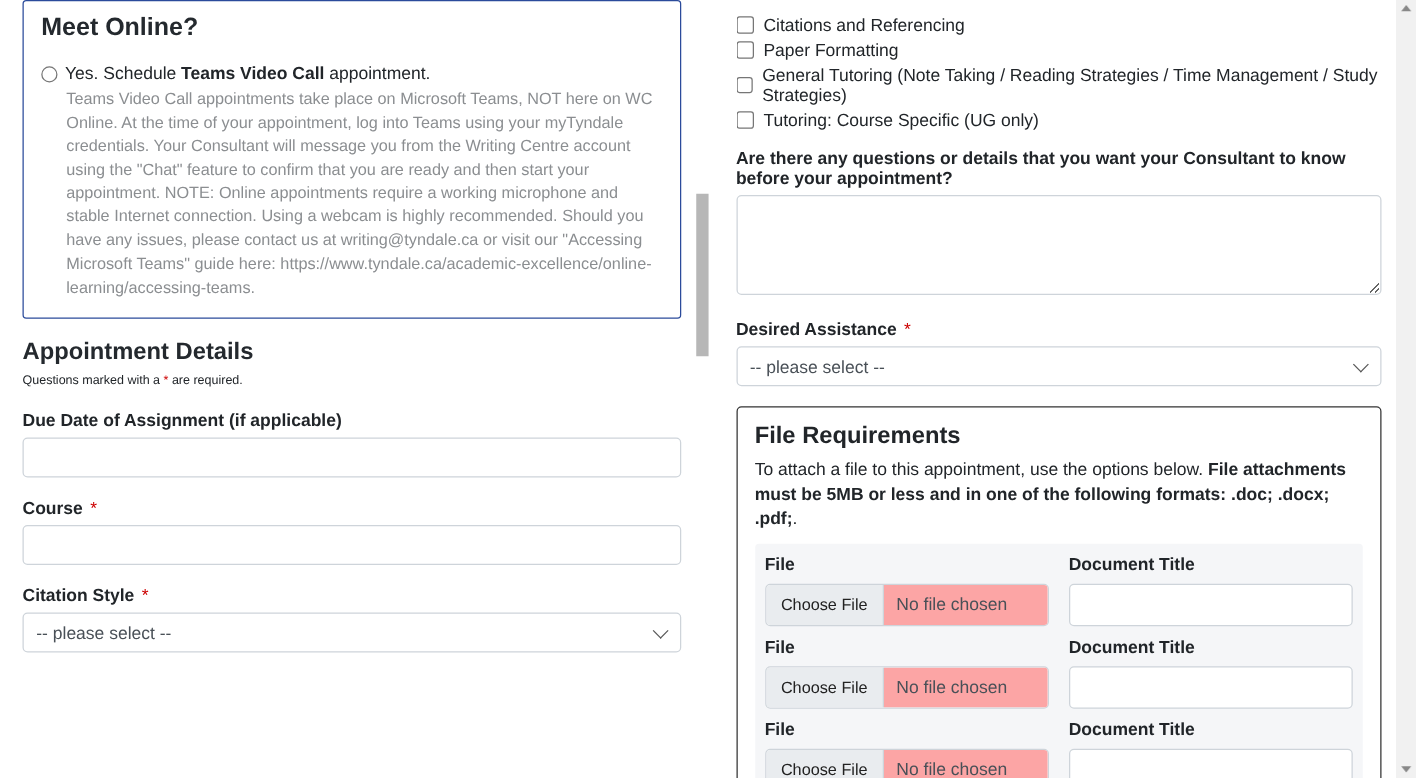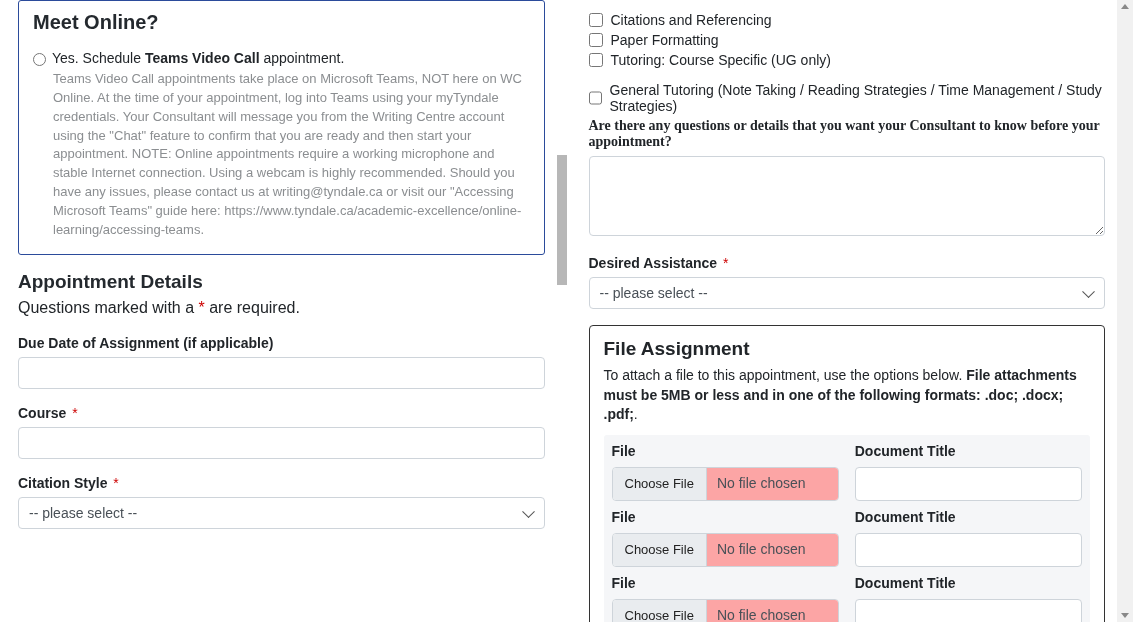--- a/index.html
+++ b/index.html
@@ -57,21 +57,21 @@
     line-height: 1.45;
     padding-left: 20px;
   }
   h3.section-title {
     font-size: 19px;
     font-weight: 700;
     margin-top: 6px;
     margin-bottom: 6px;
     color: #24292e;
   }
-  .req-note { font-size: 16px; margin-bottom: 18px; }
+  .req-note { font-size: 10px; margin-bottom: 18px; }
   .req-star { color: #c00; }
   .field { margin-bottom: 16px; }
   .field-label {
     font-size: 14px;
     font-weight: 600;
     margin-bottom: 6px;
     display: block;
   }
   .field-label .req-star { margin-left:2px; font-weight:400; }
   input.text-input, textarea.ta, select.sel {
@@ -257,47 +257,47 @@
   <div class="col col-right" style="position:relative;">
 
     <div class="checkbox-row">
       <input type="checkbox" style="">
       <span>Citations and Referencing</span>
     </div>
     <div class="checkbox-row">
       <input type="checkbox" style="">
       <span>Paper Formatting</span>
     </div>
+    <div class="checkbox-row">
+      <input type="checkbox" style="">
+      <span>General Tutoring (Note Taking / Reading Strategies / Time Management / Study Strategies)</span>
+    </div>
     <div class="checkbox-row" style="margin-bottom:14px;">
       <input type="checkbox" style="">
       <span>Tutoring: Course Specific (UG only)</span>
     </div>
-    <div class="checkbox-row">
-      <input type="checkbox" style="">
-      <span>General Tutoring (Note Taking / Reading Strategies / Time Management / Study Strategies)</span>
-    </div>
-
-    <div class="field">
-      <label class="field-label" style="font-weight:700;font-family:Liberation Serif, serif;">Are there any questions or details that you want your Consultant to know before your appointment?</label>
+
+    <div class="field">
+      <label class="field-label" style="font-weight:700;">Are there any questions or details that you want your Consultant to know before your appointment?</label>
       <textarea class="ta big" style=""></textarea>
     </div>
 
     <div class="field">
       <label class="field-label">
         <span>Desired Assistance</span> <span class="req-star">*</span>
       </label>
       <div class="select-wrap">
         <select class="sel">
           <option>-- please select --</option>
         </select>
       </div>
     </div>
 
     <div class="file-box">
-      <h3>File Assignment</h3>
+      <h3>File Requirements</h3>
       <p class="file-intro">
         <span>To attach a file to this appointment, use the options below. </span><b>File attachments must be 5MB or less and in one of the following formats: .doc; .docx; .pdf;</b>.
       </p>
       <div class="file-grid">
         <div class="file-col-label">File</div>
         <div class="file-col-label">Document Title</div>
 
         <div class="file-picker">
           <button class="choose-btn">Choose File</button>
           <span class="file-name">No file chosen</span>

